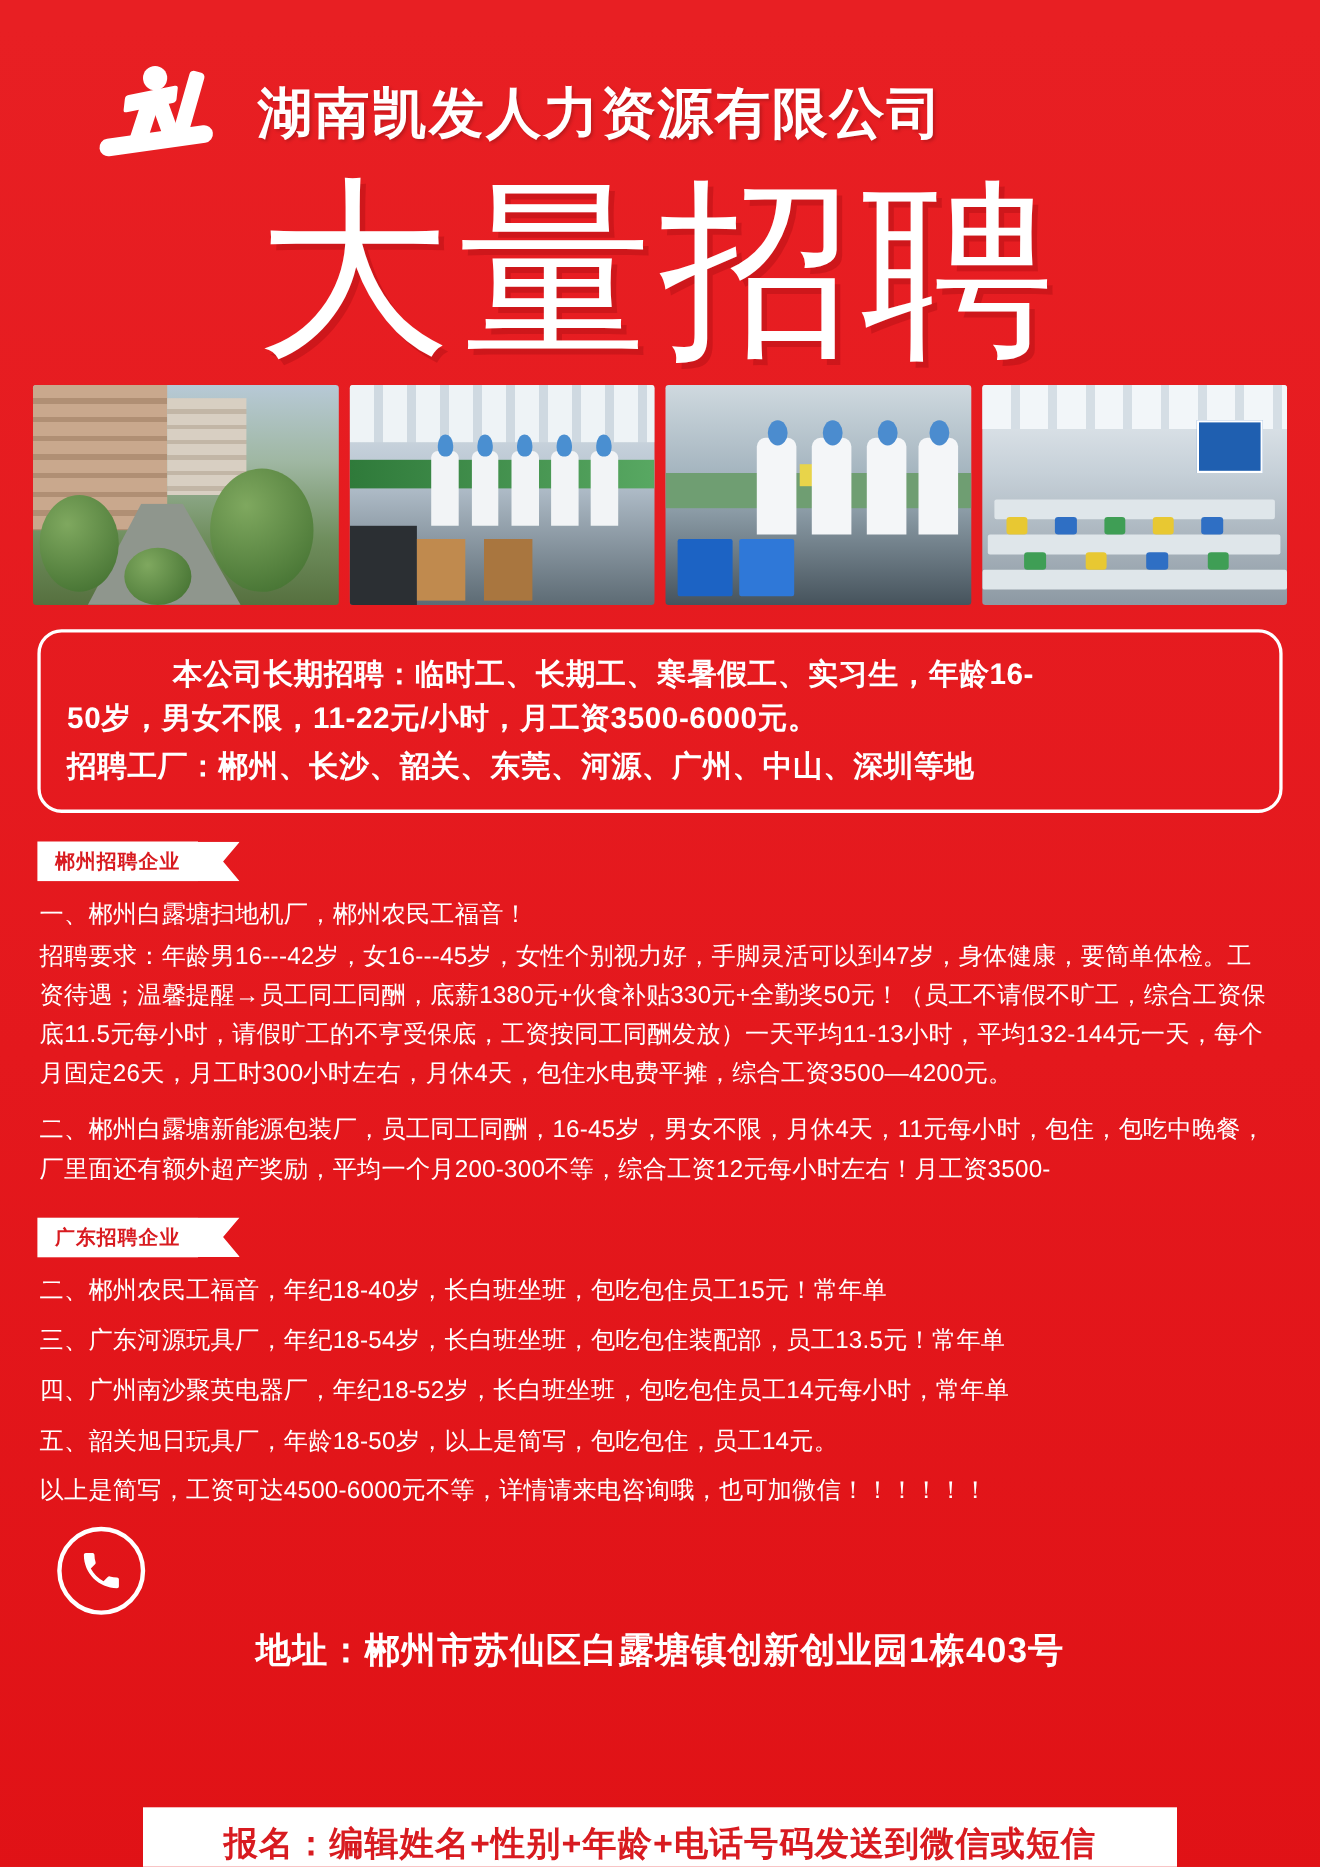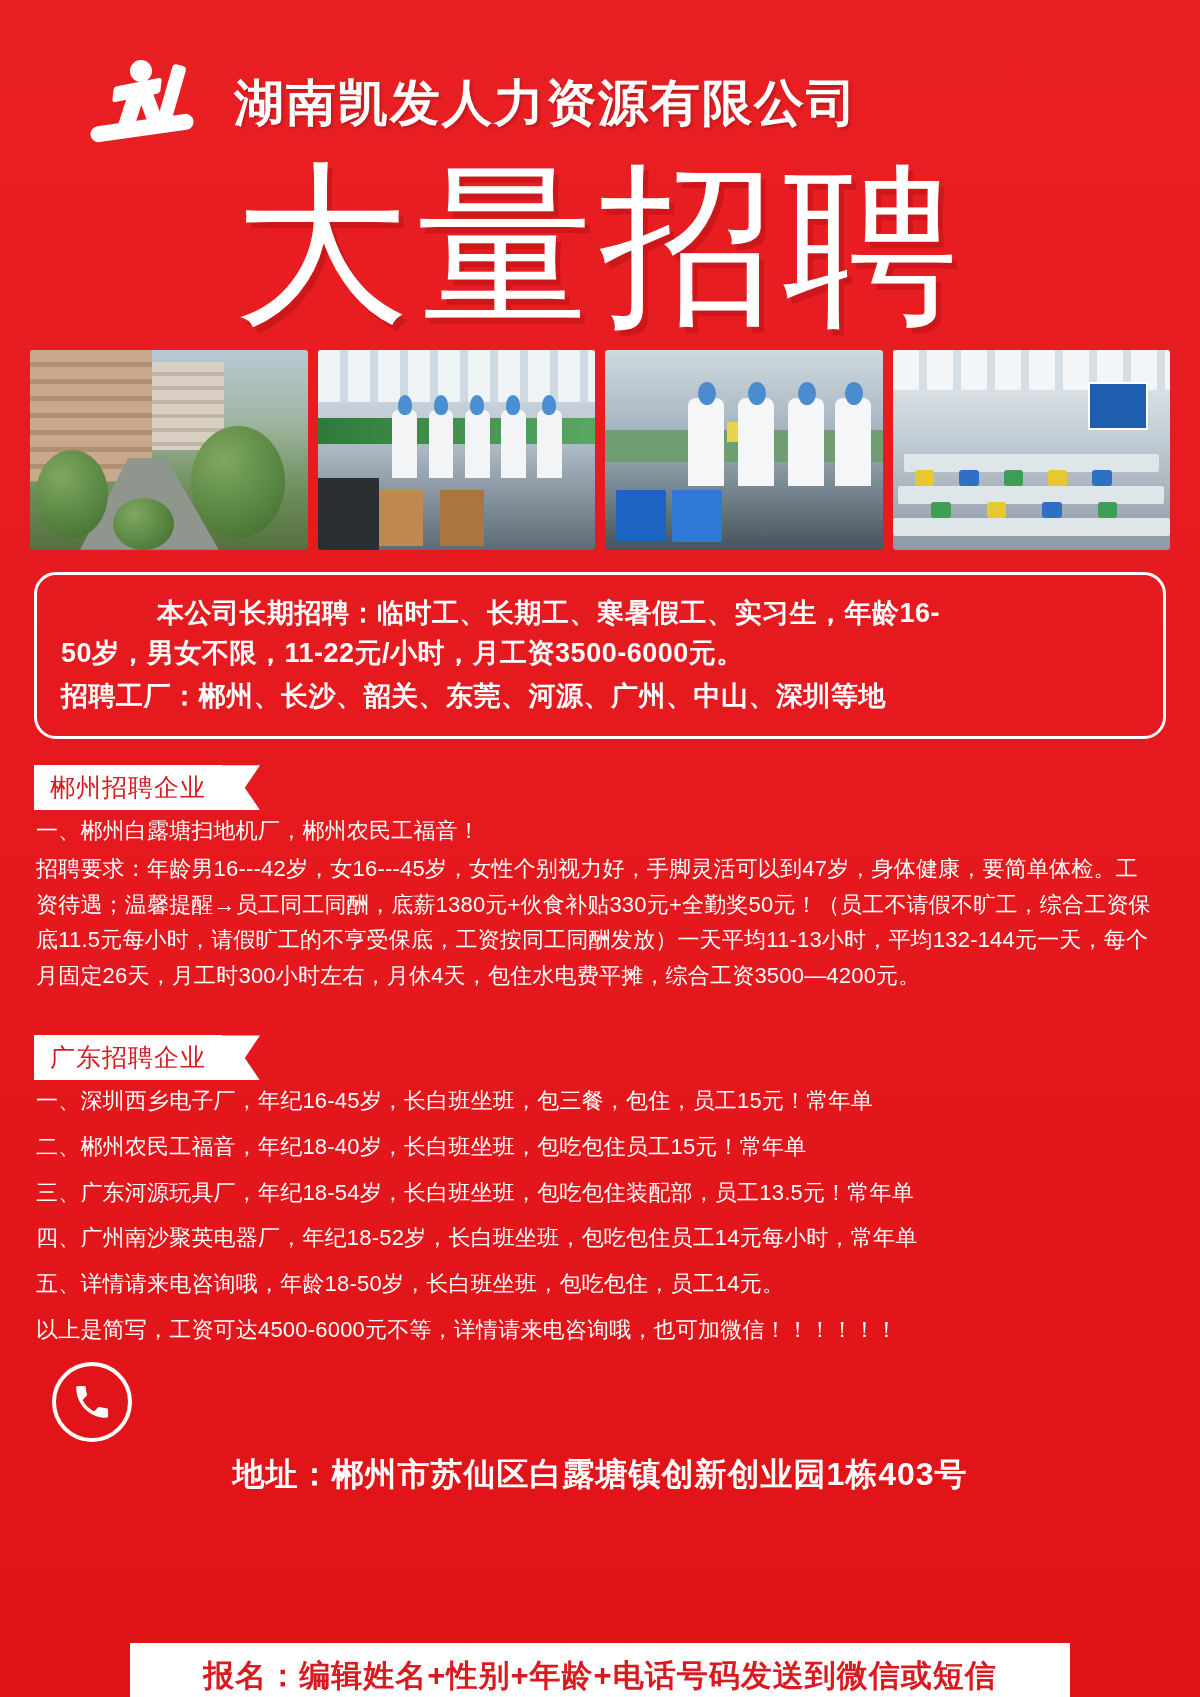--- a/index.html
+++ b/index.html
@@ -214,22 +214,22 @@
   
   .ribbon-wrap {
     margin: 26px 0 8px 34px;
     position: relative;
     height: 40px;
   }
   .ribbon {
     display: inline-block;
     background: #ffffff;
     color: #d81b20;
-    font-size: 25px;
-    font-weight: normal;
+    font-size: 18px;
+    font-weight: bold;
     padding: 6px 16px 6px 16px;
     position: relative;
     letter-spacing: 1px;
   }
   .ribbon::after {
     content: '';
     position: absolute;
     right: -38px;
     top: 0;
     width: 38px;
@@ -368,31 +368,31 @@
     <div class="l3">招聘工厂：郴州、长沙、韶关、东莞、河源、广州、中山、深圳等地</div>
   </div>
 
   <div class="ribbon-wrap">
     <span class="ribbon">郴州招聘企业</span>
   </div>
   <div class="body-text">
     <p>一、郴州白露塘扫地机厂，郴州农民工福音！</p>
     <p>招聘要求：年龄男16---42岁，女16---45岁，女性个别视力好，手脚灵活可以到47岁，身体健康，要简单体检。工资待遇；温馨提醒→员工同工同酬，底薪1380元+伙食补贴330元+全勤奖50元！（员工不请假不旷工，综合工资保底11.5元每小时，请假旷工的不亨受保底，工资按同工同酬发放）一天平均11-13小时，平均132-144元一天，每个月固定26天，月工时300小时左右，月休4天，包住水电费平摊，综合工资3500—4200元。</p>
     <div class="gap"></div>
+    <p>二、郴州白露塘新能源包装厂，员工同工同酬，16-45岁，男女不限，月休4天，11元每小时，包住，包吃中晚餐，厂里面还有额外超产奖励，平均一个月200-300不等，综合工资12元每小时左右！月工资3500-</p>
   </div>
 
   <div class="ribbon-wrap">
     <span class="ribbon">广东招聘企业</span>
   </div>
   <div class="body-text gd-list">
-    <p>一、深圳西乡电子厂，年纪16-45岁，长白班坐班，包三餐，包住，员工15元！常年单</p>
     <p>二、郴州农民工福音，年纪18-40岁，长白班坐班，包吃包住员工15元！常年单</p>
     <p>三、广东河源玩具厂，年纪18-54岁，长白班坐班，包吃包住装配部，员工13.5元！常年单</p>
     <p>四、广州南沙聚英电器厂，年纪18-52岁，长白班坐班，包吃包住员工14元每小时，常年单</p>
-    <p>五、详情请来电咨询哦，年龄18-50岁，长白班坐班，包吃包住，员工14元。</p>
+    <p>五、韶关旭日玩具厂，年龄18-50岁，以上是简写，包吃包住，员工14元。</p>
     <p class="note">以上是简写，工资可达4500-6000元不等，详情请来电咨询哦，也可加微信！！！！！！</p>
   </div>
 
   <div class="phone-row">
     <div class="phone-circle">
       <svg viewBox="0 0 24 24" aria-hidden="true">
         <path fill="#ffffff" d="M6.6 10.8c1.4 2.8 3.8 5.1 6.6 6.6l2.2-2.2c.3-.3.7-.4 1.1-.3 1.2.4 2.4.6 3.7.6.6 0 1 .4 1 1V20c0 .6-.4 1-1 1C10.7 21 3 13.3 3 3.8c0-.6.4-1 1-1h3.5c.6 0 1 .4 1 1 0 1.3.2 2.5.6 3.7.1.4 0 .8-.3 1.1l-2.2 2.2z"></path>
       </svg>
     </div>
   </div>

